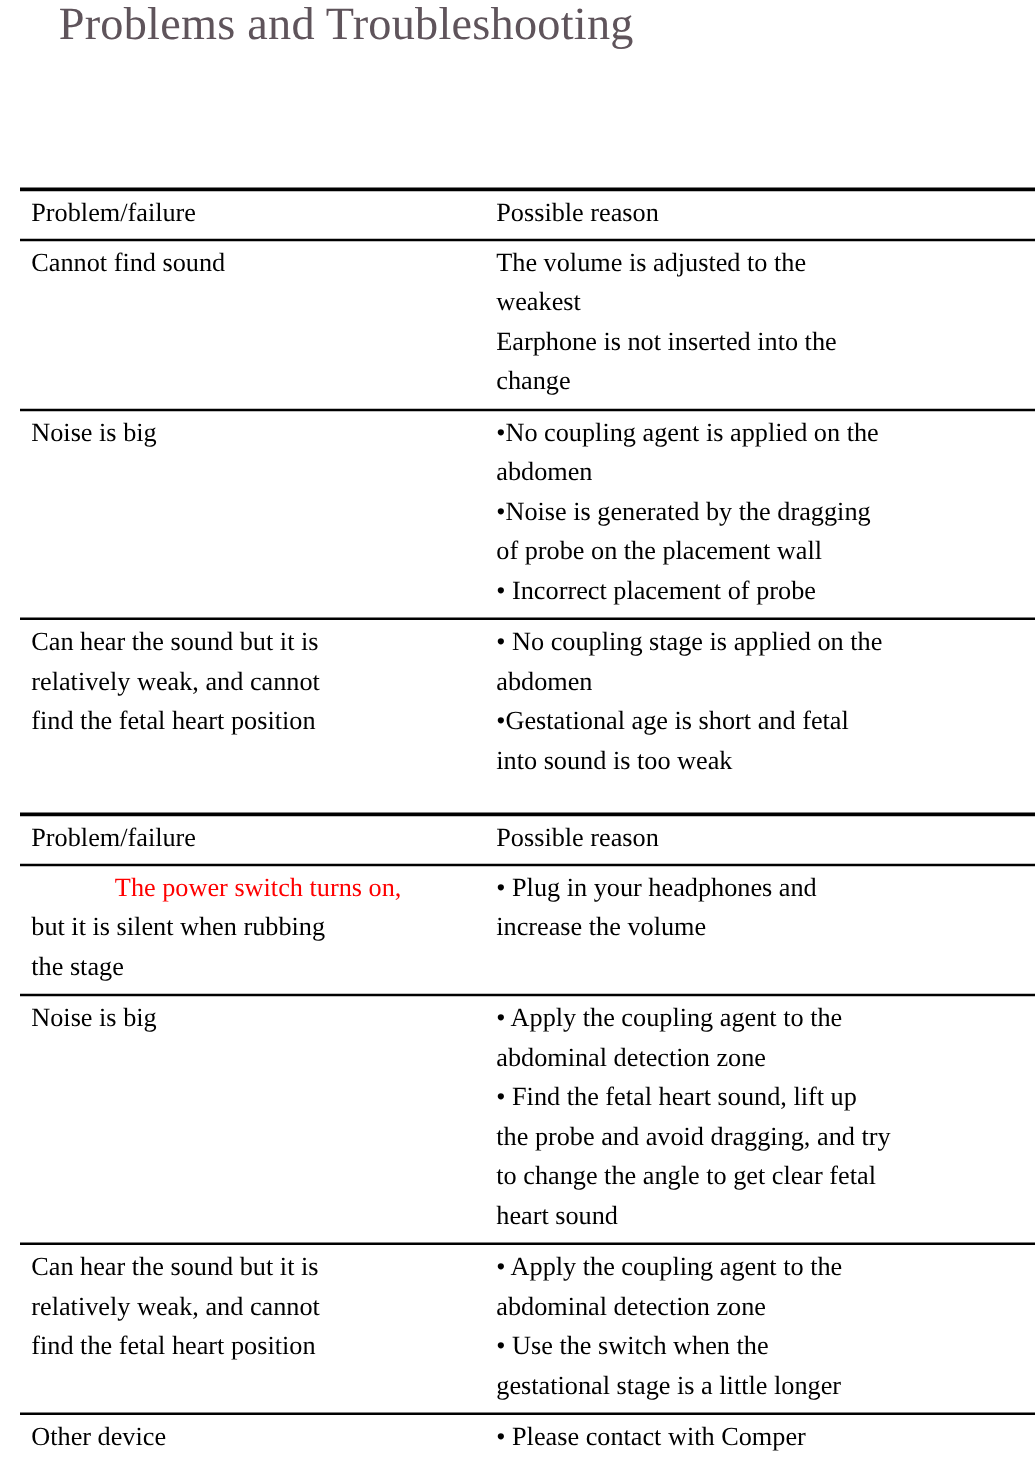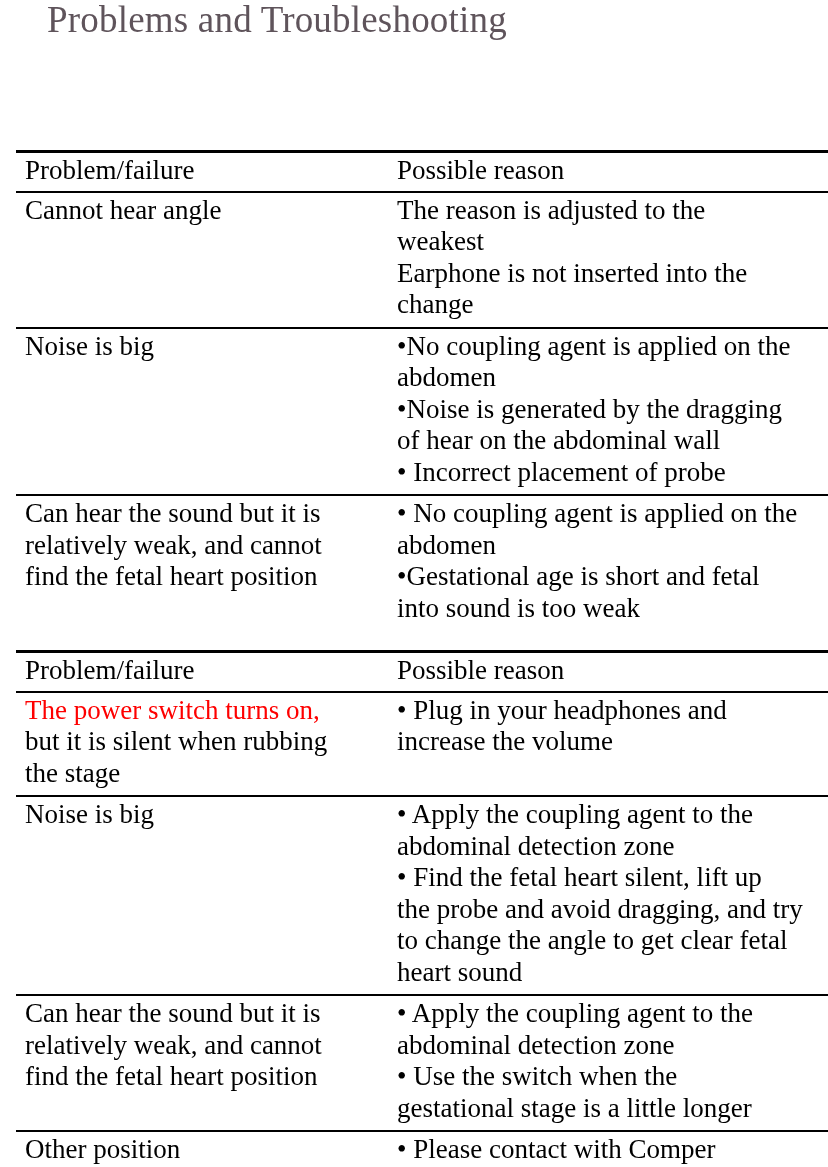--- a/index.html
+++ b/index.html
@@ -33,21 +33,21 @@
     white-space: nowrap;
     letter-spacing: 0.2px;
   }
 
   .tbl {
     position: absolute;
     left: 16px;
     width: 812px;
     border-collapse: collapse;
     table-layout: fixed;
-    font-size: 27px;
+    font-size: 21px;
     line-height: 31.5px;
   }
 
   .tbl.first  { top: 150px; }
   .tbl.second { top: 650px; }
 
   .tbl col.c1 { width: 372px; }
   .tbl col.c2 { width: 440px; }
 
   .tbl td {
@@ -69,20 +69,21 @@
     border-bottom: none;
   }
 
   .cell-line {
     display: block;
     white-space: nowrap;
   }
 
   .red {
     color: #fe0000;
+    text-align: center;
   }
 </style>
 </head>
 <body>
 
 <div class="page">
 
   <div class="page-title">Problems and Troubleshooting</div>
 
   <table class="tbl first">
@@ -95,51 +96,51 @@
         <td>
           <span class="cell-line">Problem/failure</span>
         </td>
         <td>
           <span class="cell-line">Possible reason</span>
         </td>
       </tr>
 
       <tr>
         <td>
-          <span class="cell-line">Cannot hear angle</span>
-        </td>
-        <td>
-          <span class="cell-line">The reason is adjusted to the</span>
+          <span class="cell-line">Cannot find sound</span>
+        </td>
+        <td>
+          <span class="cell-line">The volume is adjusted to the</span>
           <span class="cell-line">weakest</span>
           <span class="cell-line">Earphone is not inserted into the</span>
           <span class="cell-line">change</span>
         </td>
       </tr>
 
       <tr>
         <td>
           <span class="cell-line">Noise is big</span>
         </td>
         <td>
           <span class="cell-line">•No coupling agent is applied on the</span>
           <span class="cell-line">abdomen</span>
           <span class="cell-line">•Noise is generated by the dragging</span>
-          <span class="cell-line">of hear on the abdominal wall</span>
+          <span class="cell-line">of probe on the placement wall</span>
           <span class="cell-line">• Incorrect placement of probe</span>
         </td>
       </tr>
 
       <tr class="last">
         <td>
           <span class="cell-line">Can hear the sound but it is</span>
           <span class="cell-line">relatively weak, and cannot</span>
           <span class="cell-line">find the fetal heart position</span>
         </td>
         <td>
-          <span class="cell-line">• No coupling agent is applied on the</span>
+          <span class="cell-line">• No coupling stage is applied on the</span>
           <span class="cell-line">abdomen</span>
           <span class="cell-line">•Gestational age is short and fetal</span>
           <span class="cell-line">into sound is too weak</span>
         </td>
       </tr>
     </tbody>
   </table>
 
   <table class="tbl second">
     <colgroup>
@@ -168,21 +169,21 @@
         </td>
       </tr>
 
       <tr>
         <td>
           <span class="cell-line">Noise is big</span>
         </td>
         <td>
           <span class="cell-line">• Apply the coupling agent to the</span>
           <span class="cell-line">abdominal detection zone</span>
-          <span class="cell-line">• Find the fetal heart silent, lift up</span>
+          <span class="cell-line">• Find the fetal heart sound, lift up</span>
           <span class="cell-line">the probe and avoid dragging, and try</span>
           <span class="cell-line">to change the angle to get clear fetal</span>
           <span class="cell-line">heart sound</span>
         </td>
       </tr>
 
       <tr>
         <td>
           <span class="cell-line">Can hear the sound but it is</span>
           <span class="cell-line">relatively weak, and cannot</span>
@@ -191,21 +192,21 @@
         <td>
           <span class="cell-line">• Apply the coupling agent to the</span>
           <span class="cell-line">abdominal detection zone</span>
           <span class="cell-line">• Use the switch when the</span>
           <span class="cell-line">gestational stage is a little longer</span>
         </td>
       </tr>
 
       <tr class="last">
         <td>
-          <span class="cell-line">Other position</span>
+          <span class="cell-line">Other device</span>
         </td>
         <td>
           <span class="cell-line">• Please contact with Comper</span>
           <span class="cell-line">customer service</span>
         </td>
       </tr>
     </tbody>
   </table>
 
 </div>

